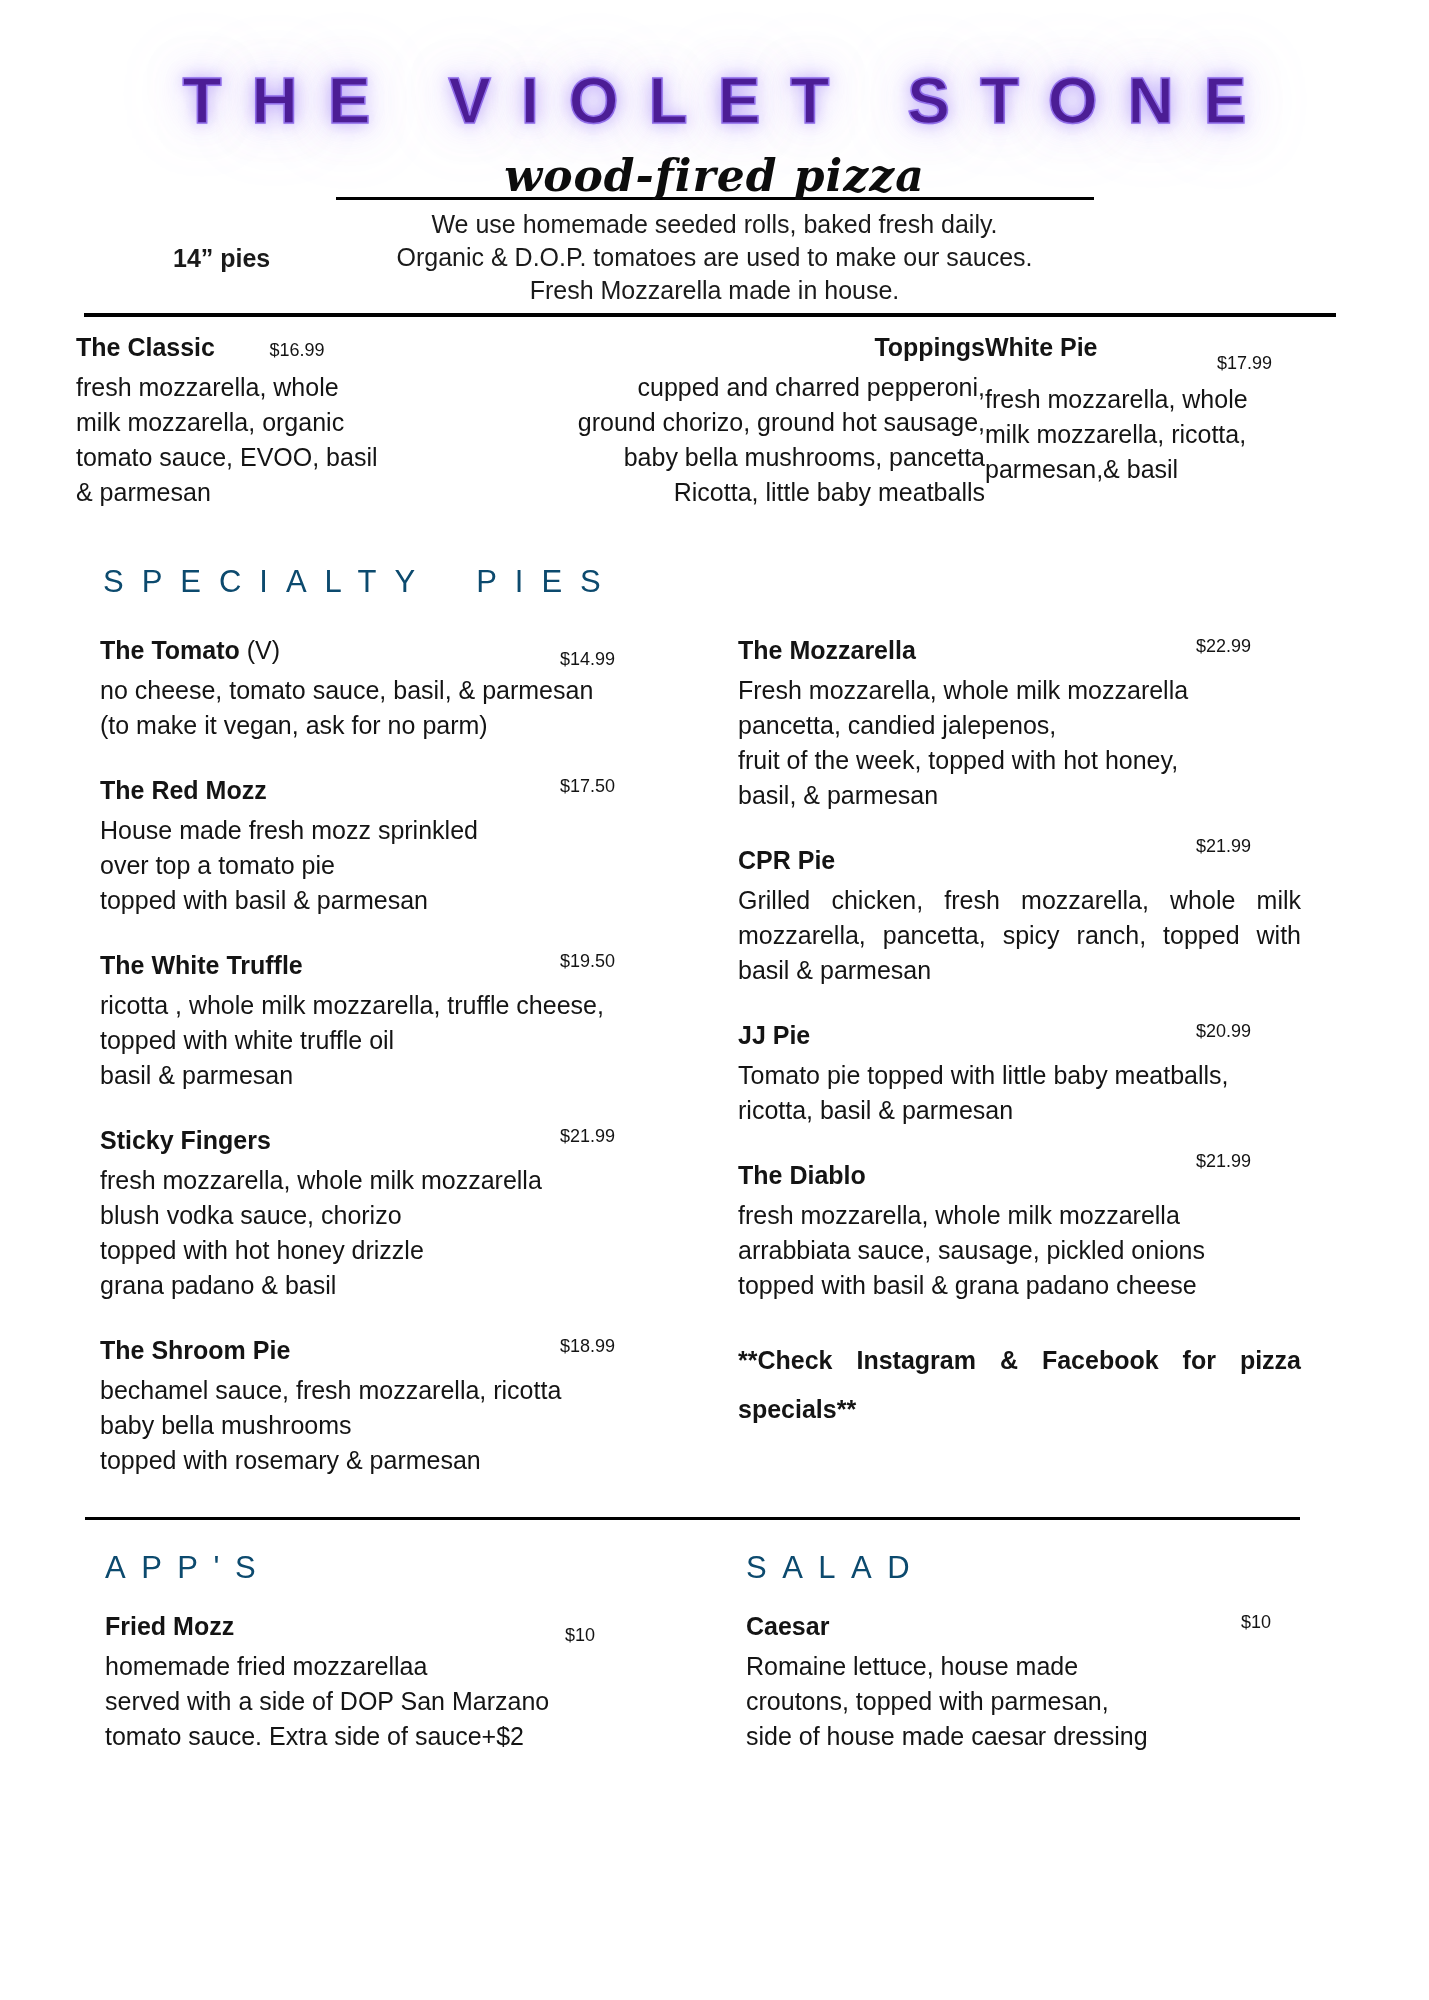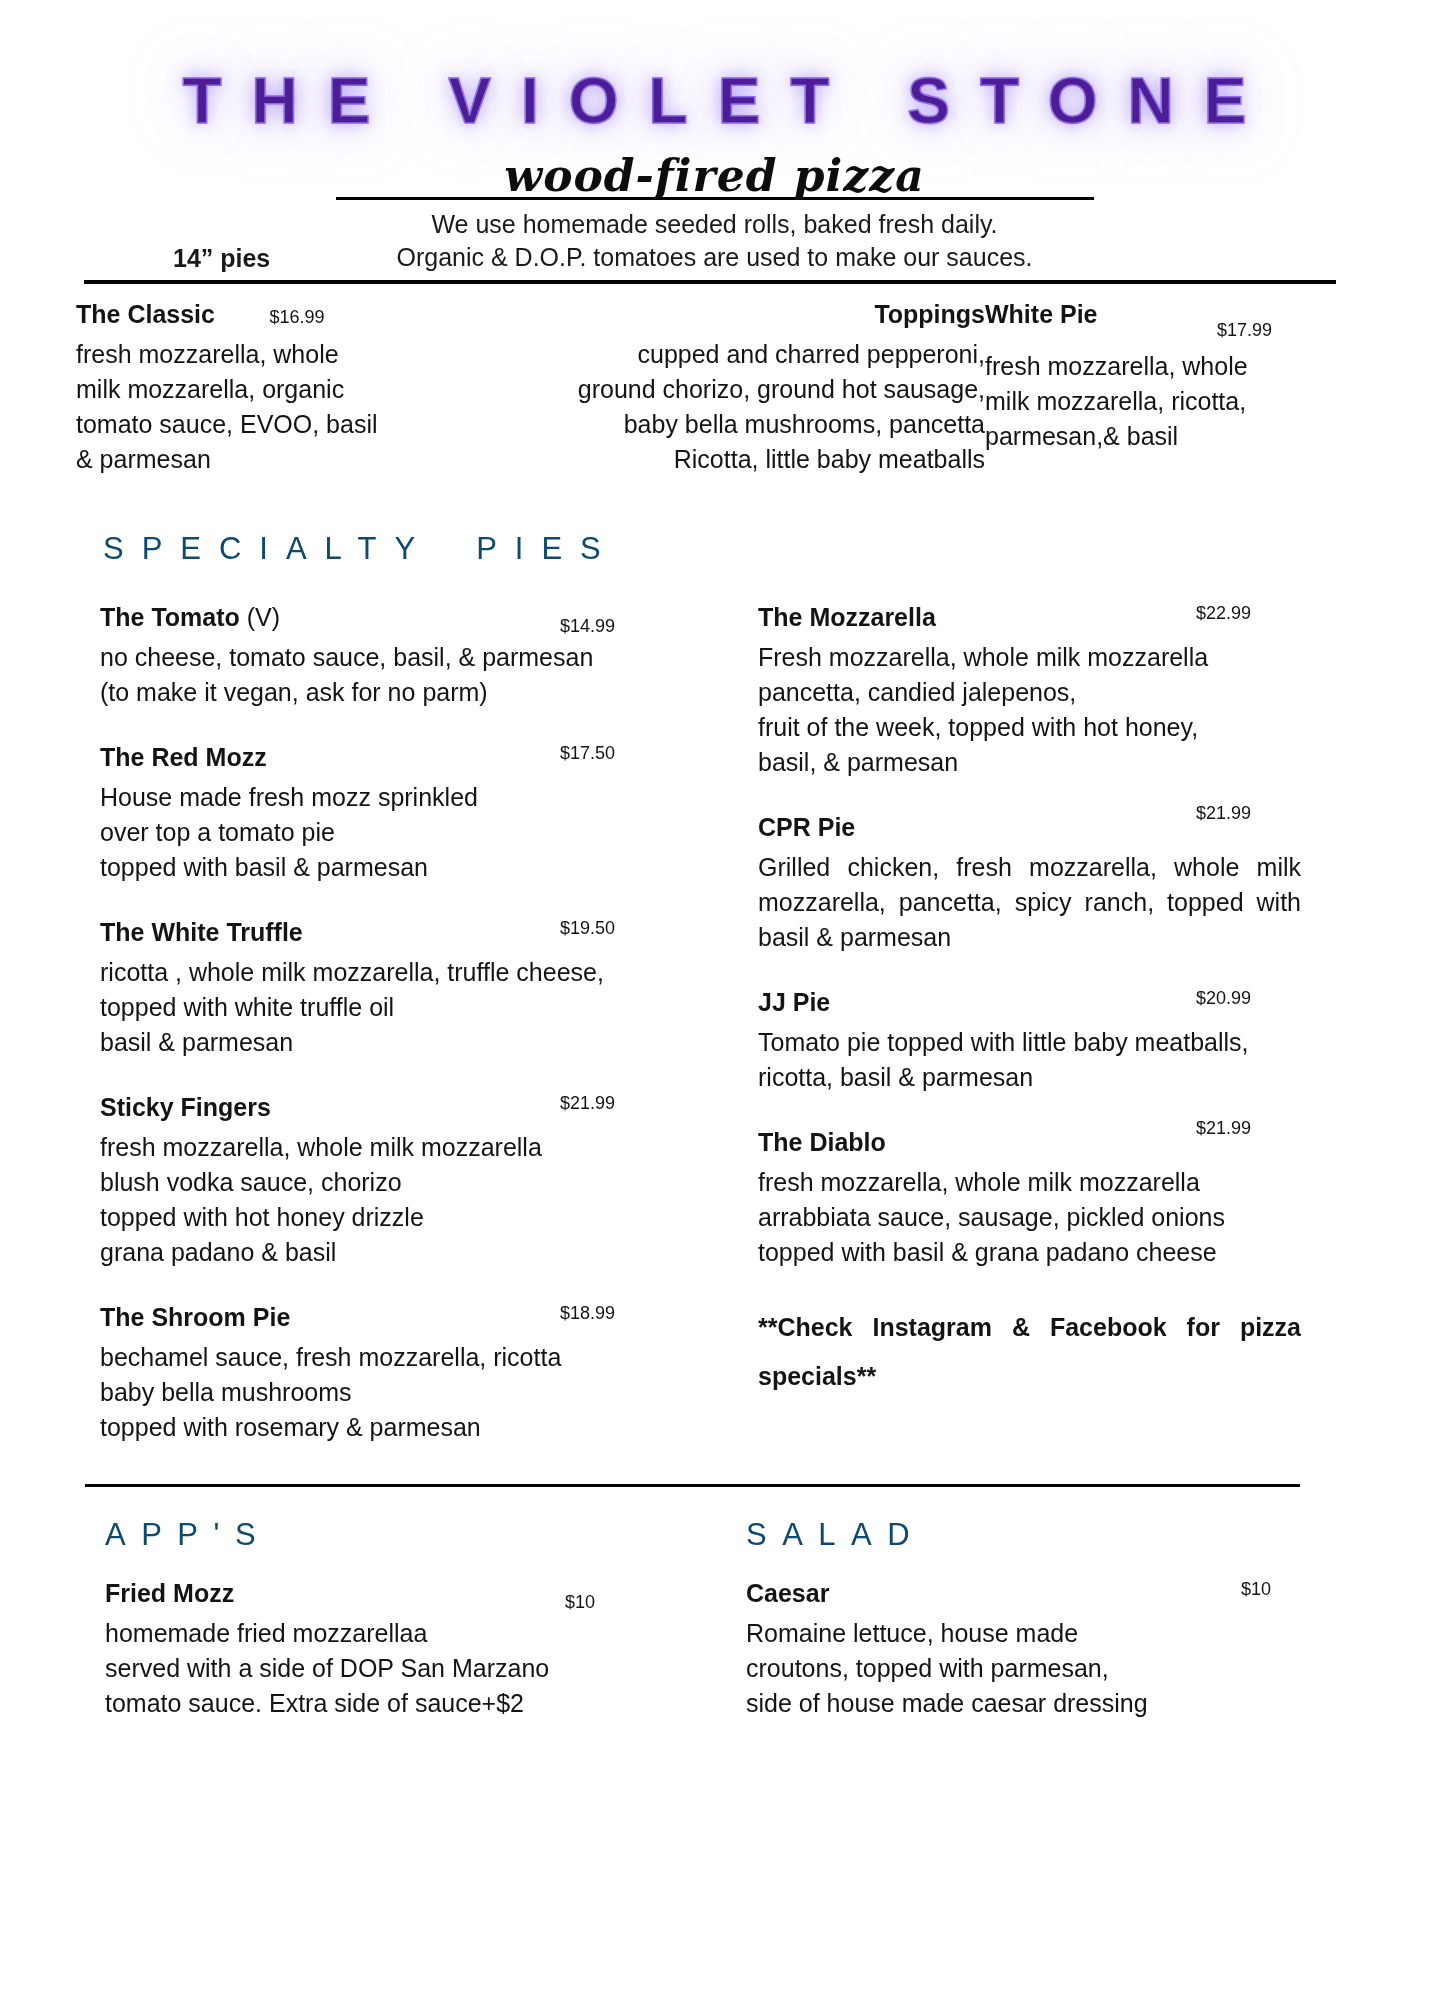--- a/index.html
+++ b/index.html
@@ -96,21 +96,21 @@
     font-size: 31px;
     font-weight: 500;
     letter-spacing: 0.58em;
     word-spacing: 0.55em;
     color: #0c4a6e;
   }
   .specialty-heading { margin: 54px 0 0 103px; }
   .specialty-grid {
     display: grid;
     grid-template-columns: 570px 1fr;
-    column-gap: 88px;
+    column-gap: 68px;
     margin: 36px 128px 0 100px;
   }
   .sp-item { margin-bottom: 33px; }
   .justify { text-align: justify; }
   .social-note {
     font-weight: 700;
     font-size: 25px;
     line-height: 49px;
     text-align: justify;
     margin-top: 28px;
@@ -137,20 +137,21 @@
 <div class="page">
 
   <div class="neon-title">THE VIOLET STONE</div>
   <div class="script-sub">wood-fired pizza</div>
   <div class="rule-short"></div>
 
   <div class="intro">
     <div class="size-label">14” pies</div>
     <div>We use homemade seeded rolls, baked fresh daily.</div>
     <div>Organic &amp; D.O.P. tomatoes are used to make our sauces.</div>
+    <div>Fresh Mozzarella made in house.</div>
   </div>
   <div class="rule-full"></div>
 
   <div class="top-row">
     <div class="top-left">
       <div>
         <span class="item-name">The Classic</span>
         <span class="price">$16.99</span>
       </div>
       <div class="desc">fresh mozzarella, whole

